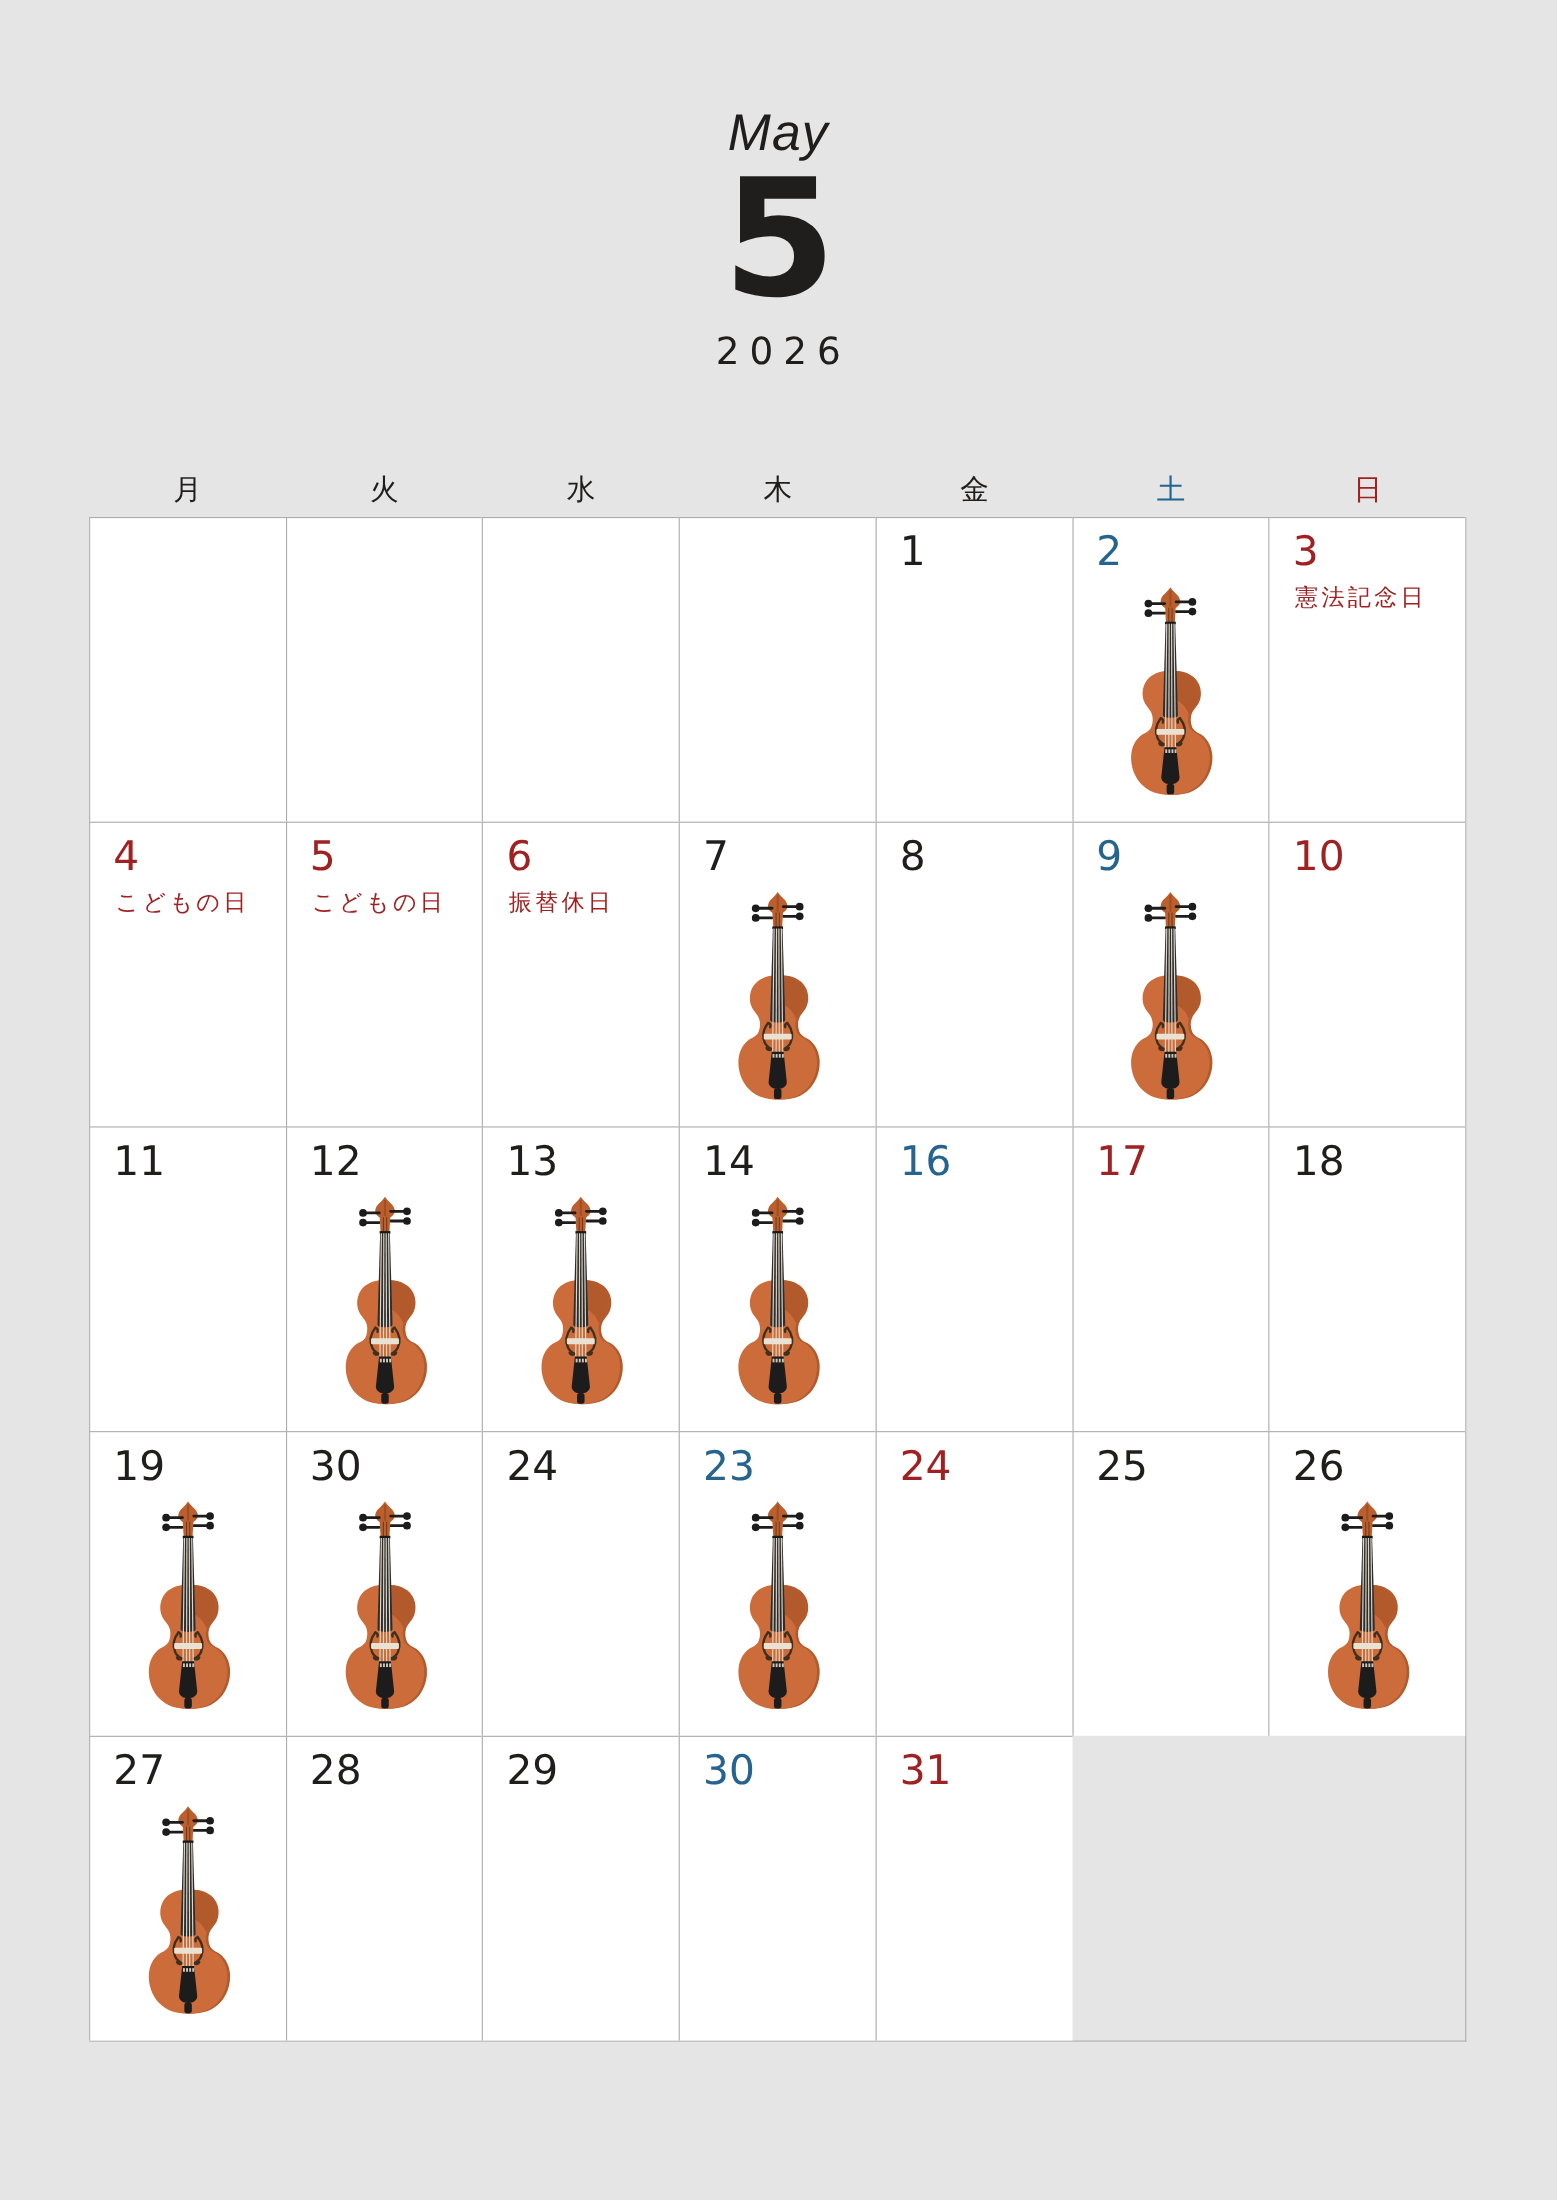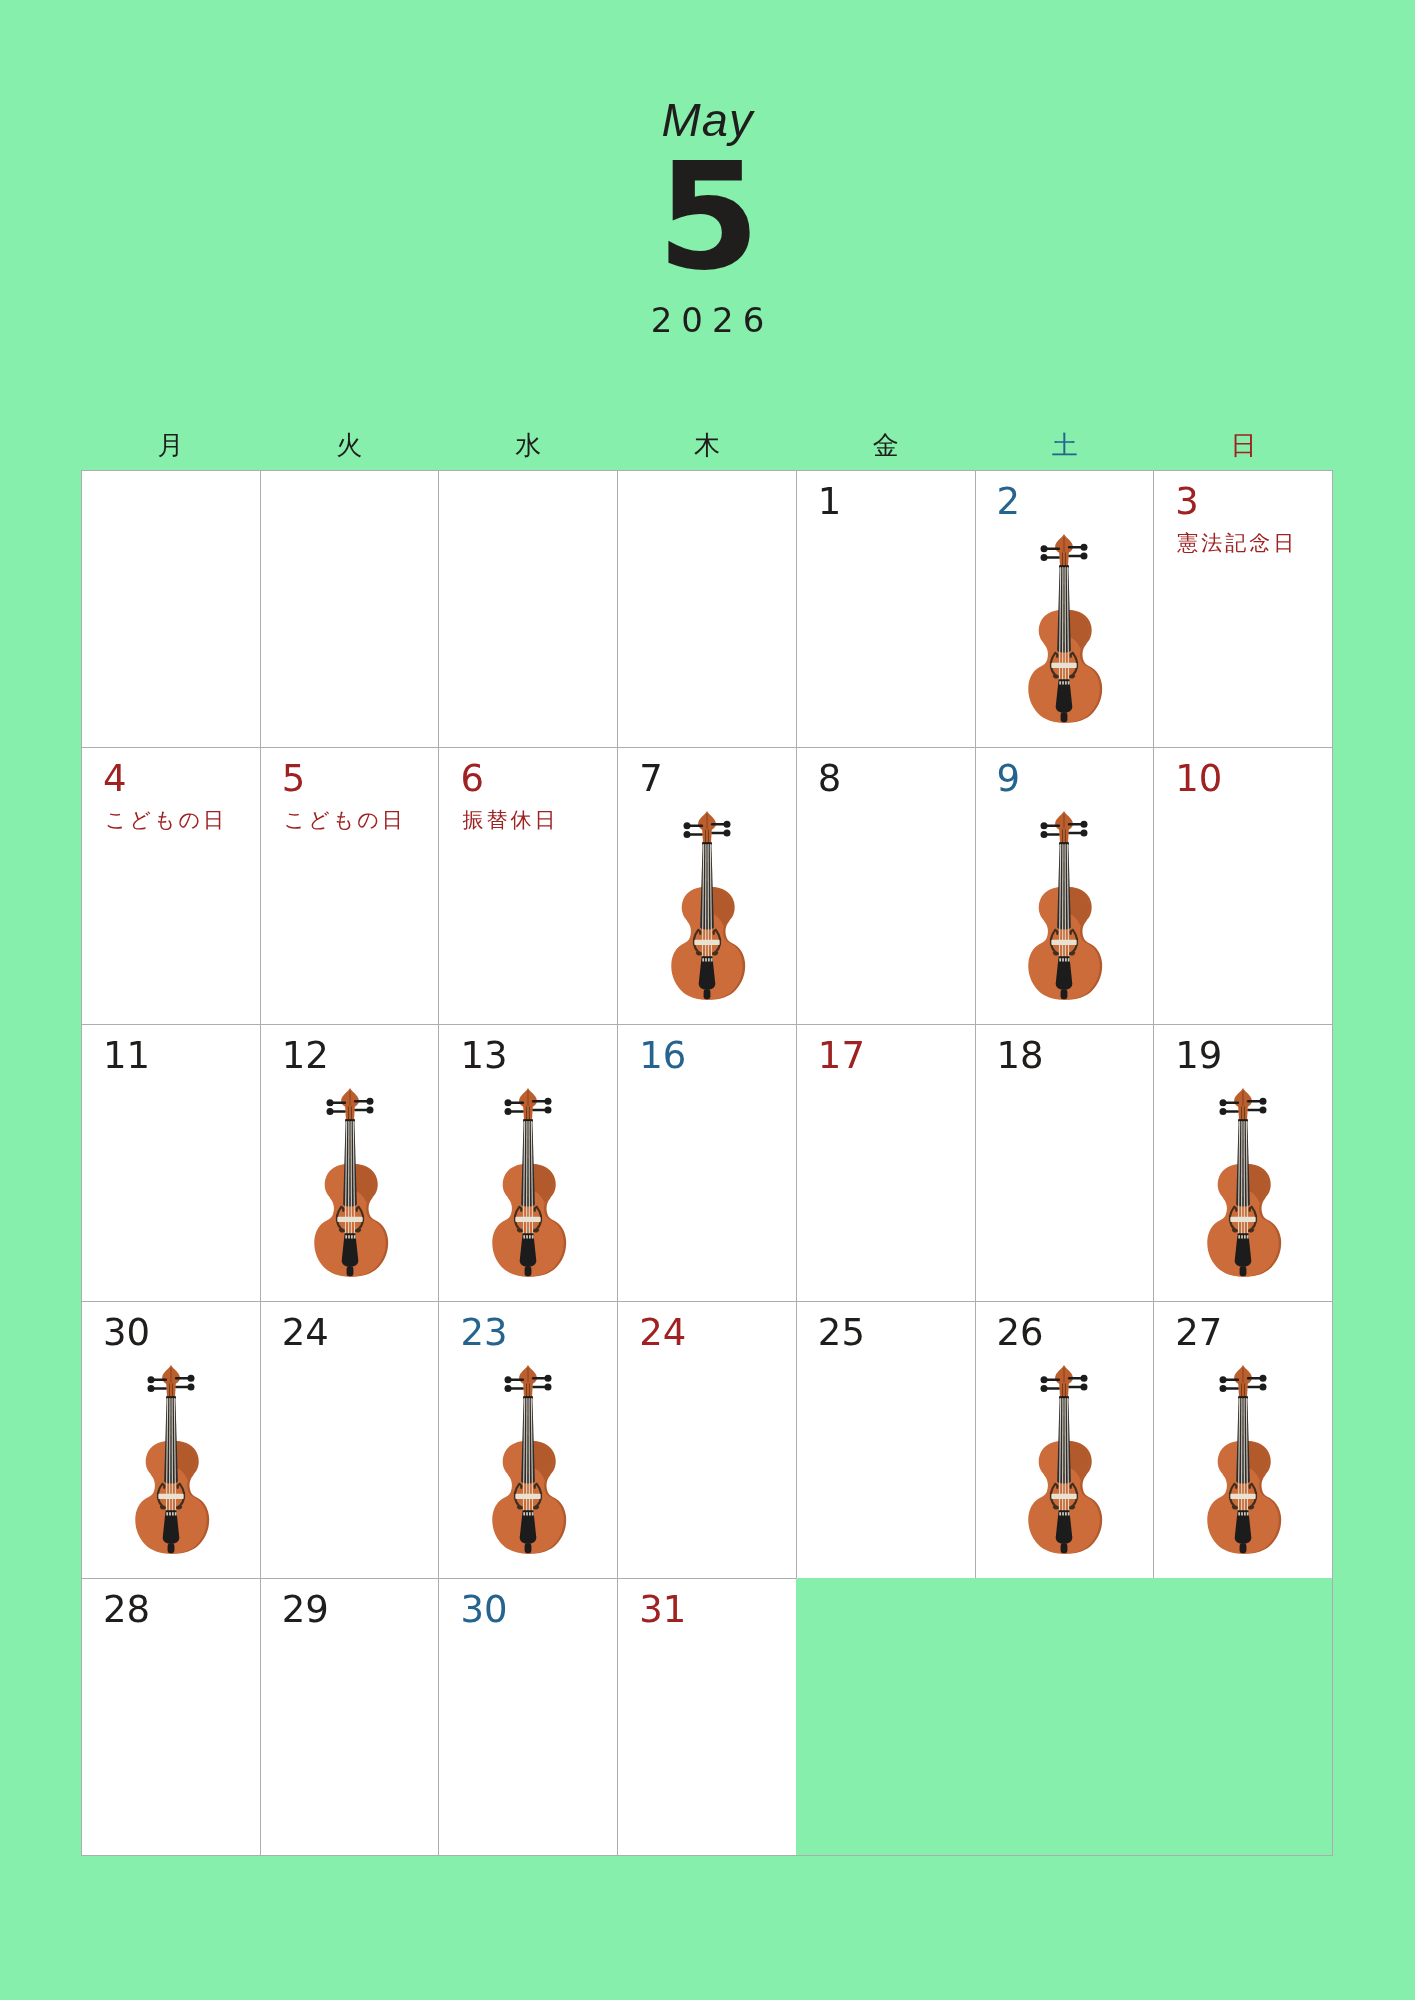--- a/index.html
+++ b/index.html
@@ -4,21 +4,21 @@
 <style>
   :root{
     --line:#adadad;
     --ink:#201e1c;
     --sat:#25648f;
     --sun:#9f2122;
   }
   *{box-sizing:border-box;margin:0;padding:0}
   html,body{background:#ffffff}
   body{width:1415px;height:2000px;font-family:"DejaVu Sans","Liberation Sans",sans-serif;color:var(--ink)}
-  .page{position:relative;width:1415px;height:2000px;background:#86efac;overflow:hidden}
+  .page{position:relative;width:1415px;height:2000px;background:#e5e5e5;overflow:hidden}
 
   
   .header{position:absolute;top:96px;left:0;width:100%;text-align:center}
   .month-en{font-family:"Liberation Sans",sans-serif;font-style:italic;font-weight:400;font-size:47px;letter-spacing:1px;line-height:1}
   .month-num{font-size:148px;font-weight:900;line-height:.82;margin-top:14px;letter-spacing:-2px}
   .year{font-size:34px;font-weight:500;letter-spacing:9px;margin-top:22px;padding-left:9px}
 
   
   .calendar{position:absolute;left:81px;top:420px;width:1252px}
   .weekdays{display:grid;grid-template-columns:repeat(7,1fr);height:50px;align-items:center;text-align:center;font-size:26px;font-weight:500}
@@ -181,20 +181,26 @@
         <svg class="violin" viewBox="0 0 80 200">
             <use href="#violin"></use>
           </svg>
       </div>
       <div class="cell">
         <div class="num">13</div>
         <svg class="violin" viewBox="0 0 80 200">
             <use href="#violin"></use>
           </svg>
       </div>
+      <div class="cell">
+        <div class="num">14</div>
+        <svg class="violin" viewBox="0 0 80 200">
+            <use href="#violin"></use>
+          </svg>
+      </div>
       <div class="cell sat">
           <div class="num">16</div>
         </div>
       <div class="cell sun">
           <div class="num">17</div>
         </div>
 
       <div class="cell">
           <div class="num">18</div>
         </div>

